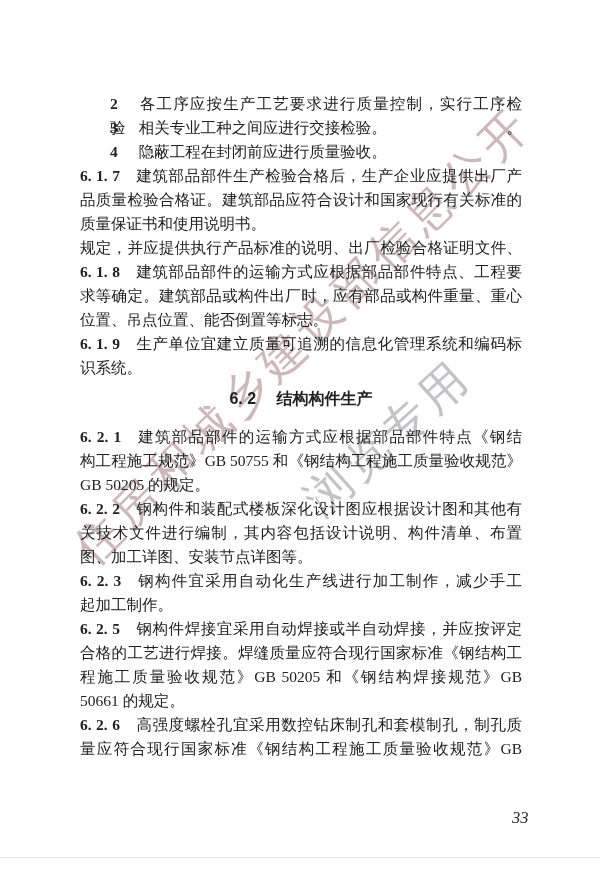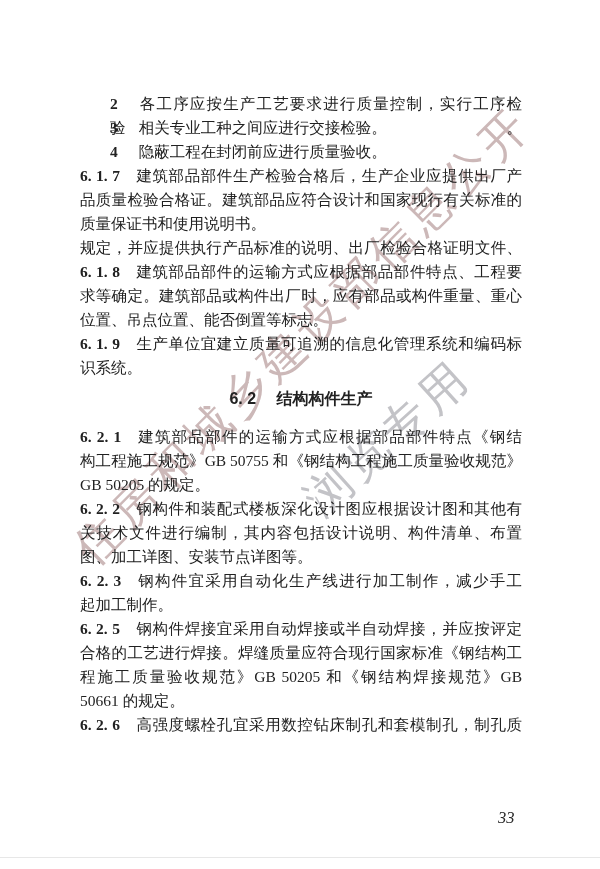--- a/index.html
+++ b/index.html
@@ -43,21 +43,21 @@
     text-align-last:center;
     font-family:"Liberation Sans","DejaVu Sans",sans-serif;
     font-weight:bold;
     font-size:16px;
     margin:7px 0 14px 0;
     padding-left:0;
   }
   .heading .num{margin-right:16px;font-weight:bold;}
   .pageno{
     position:absolute;
-    left:498px;top:808px;z-index:1;
+    left:512px;top:808px;z-index:1;
     font-style:italic;
     font-size:16.5px;
     color:#2a2a2a;
   }
   .page-edge{
     position:absolute;left:0;top:857px;width:600px;height:1px;
     background:#e7e7e7;z-index:2;
   }
 </style>
 </head>
@@ -166,16 +166,20 @@
     <span class="txt">程施工质量验收规范》GB 50205 和《钢结构焊接规范》GB</span>
   </div>
       <div class="line body">
     
     <span class="txt">50661 的规定。</span>
   </div>
       <div class="line clause j">
     <span class="num">6. 2. 6</span>
     <span class="txt">高强度螺栓孔宜采用数控钻床制孔和套模制孔，制孔质</span>
   </div>
+      <div class="line body j">
+    
+    <span class="txt">量应符合现行国家标准《钢结构工程施工质量验收规范》GB</span>
+  </div>
     </div>
   <div class="pageno">33</div>
   <div class="page-edge"></div>
 </div>
 
 </body></html>

